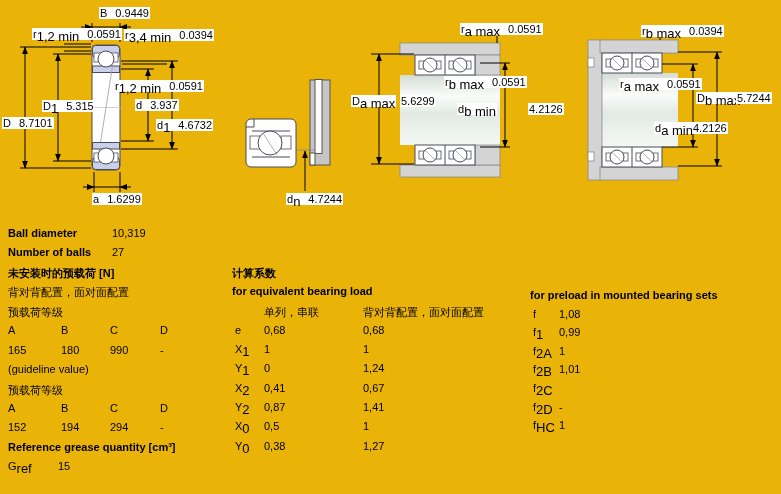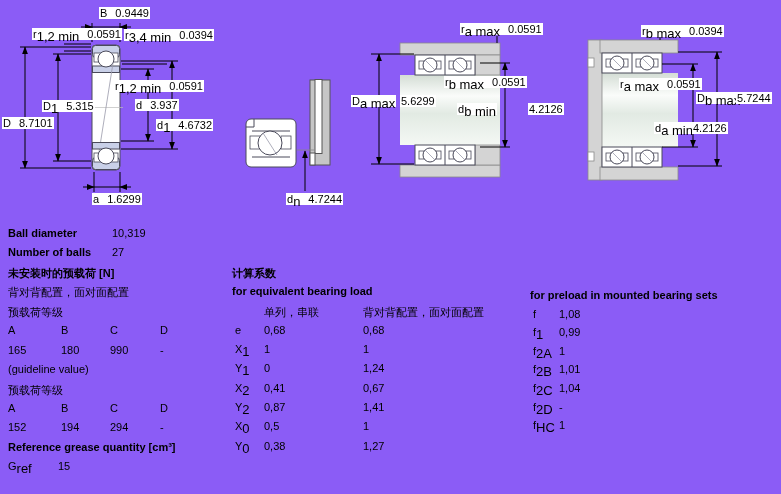--- a/index.html
+++ b/index.html
@@ -1,16 +1,16 @@
 <!DOCTYPE html>
 <html><head>
 <meta charset="utf-8">
 <style>
   html,body{margin:0;padding:0;background:#fff;}
-  .stage{position:relative;width:781px;height:494px;background:#8b5cf6;overflow:hidden;
+  .stage{position:relative;width:781px;height:494px;background:#eab308;overflow:hidden;
          font-family:"Liberation Sans",sans-serif;font-size:11px;color:#000;}
   .stage i{font-style:normal;}
   .stage sub{font-size:13px;line-height:0;}
   .stage svg{position:absolute;left:0;top:0;}
   
   .dlab{position:absolute;white-space:nowrap;background:#fff;padding:0 1px;line-height:12px;}
   .dlab .v{margin-left:8px;}
   
   .col{position:absolute;}
   .row{white-space:nowrap;overflow:visible;}
@@ -321,21 +321,20 @@
     <div class="row pgrid">
         <span class="sym"><i>f</i><sub>2A</sub></span>
         <span>1</span>
       </div>
     <div class="row pgrid">
         <span class="sym"><i>f</i><sub>2B</sub></span>
         <span>1,01</span>
       </div>
     <div class="row pgrid">
         <span class="sym"><i>f</i><sub>2C</sub></span>
-        <span>1,04</span>
       </div>
     <div class="row pgrid">
         <span class="sym"><i>f</i><sub>2D</sub></span>
         <span>-</span>
       </div>
     <div class="row pgrid">
         <span class="sym"><i>f</i><sub>HC</sub></span>
         <span>1</span>
       </div>
   </div>

